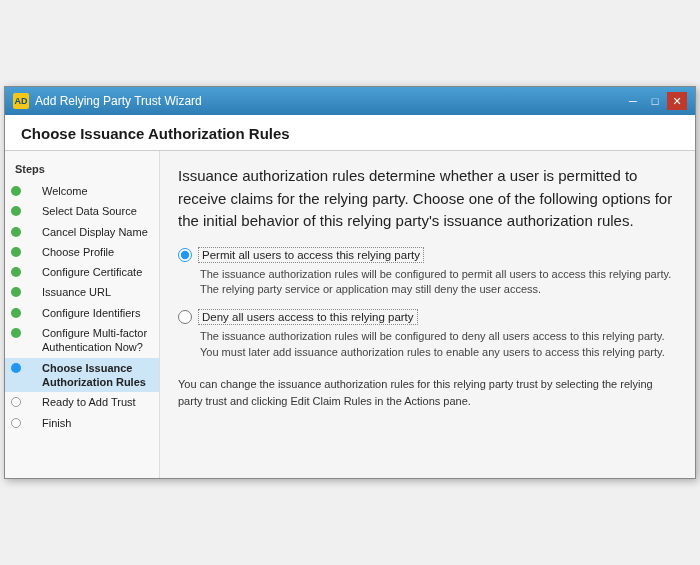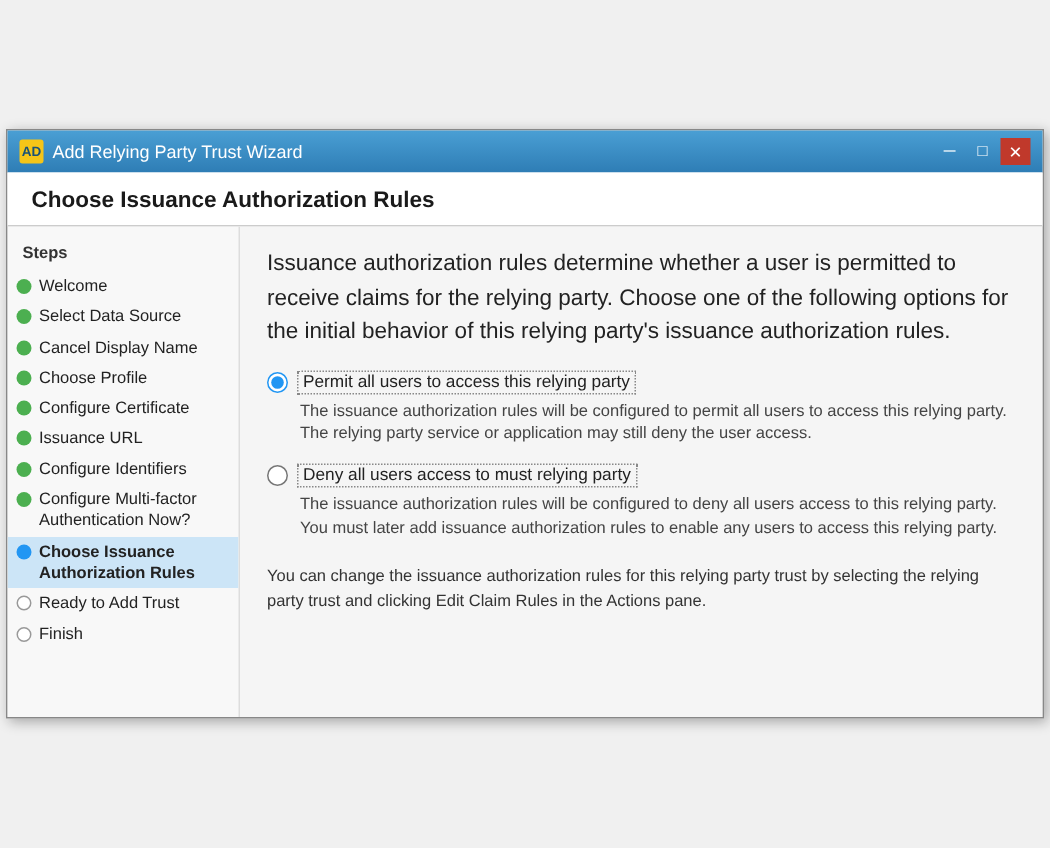--- a/index.html
+++ b/index.html
@@ -98,21 +98,21 @@
     .sidebar-label {
       font-size: 11px;
       font-weight: bold;
       color: #333;
       padding: 4px 10px 6px 10px;
     }
     .step-item {
       display: flex;
       align-items: flex-start;
       padding: 3px 8px 3px 6px;
-      gap: 5px;
+      gap: 21px;
       cursor: default;
     }
     .step-item.active {
       background: #cce5f7;
     }
     .step-dot {
       width: 10px;
       height: 10px;
       border-radius: 50%;
       flex-shrink: 0;
@@ -287,21 +287,21 @@
         <div class="radio-row">
           <input type="radio" name="access-option" id="option1" checked="" style="">
           <label class="radio-label" for="option1">Permit all users to access this relying party</label>
         </div>
         <p class="option-desc">The issuance authorization rules will be configured to permit all users to access this relying party. The relying party service or application may still deny the user access.</p>
       </div>
 
       <div class="option-block">
         <div class="radio-row">
           <input type="radio" name="access-option" id="option2" style="">
-          <label class="radio-label" for="option2">Deny all users access to must relying party</label>
+          <label class="radio-label" for="option2">Deny all users access to this relying party</label>
         </div>
         <p class="option-desc">The issuance authorization rules will be configured to deny all users access to this relying party. You must later add issuance authorization rules to enable any users to access this relying party.</p>
       </div>
 
       <p class="note-text">You can change the issuance authorization rules for this relying party trust by selecting the relying party trust and clicking Edit Claim Rules in the Actions pane.</p>
     </div>
   </div>
 
 </div>
 

